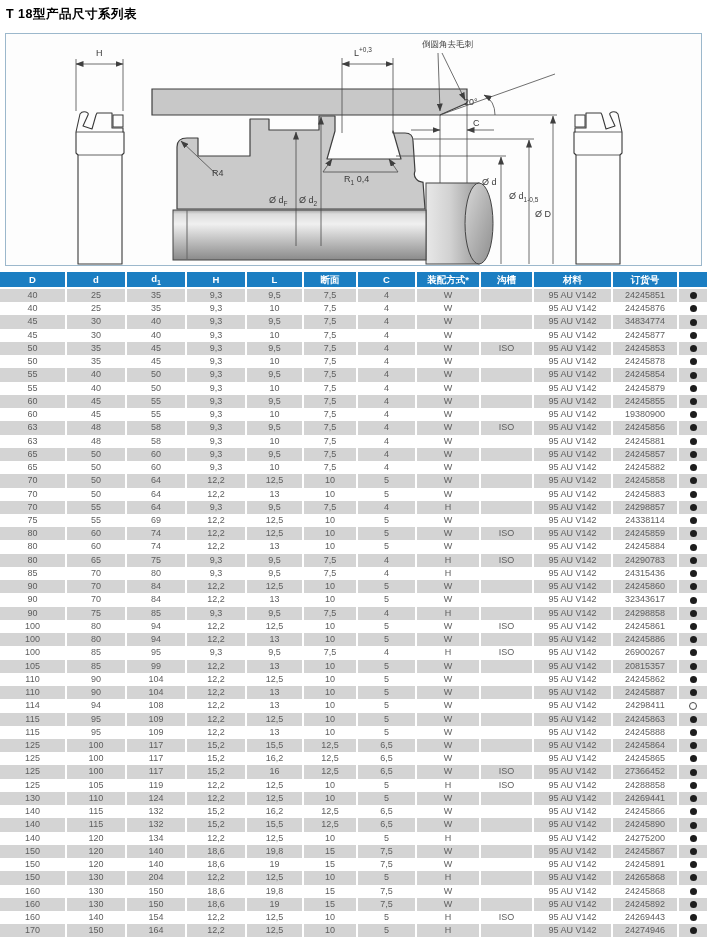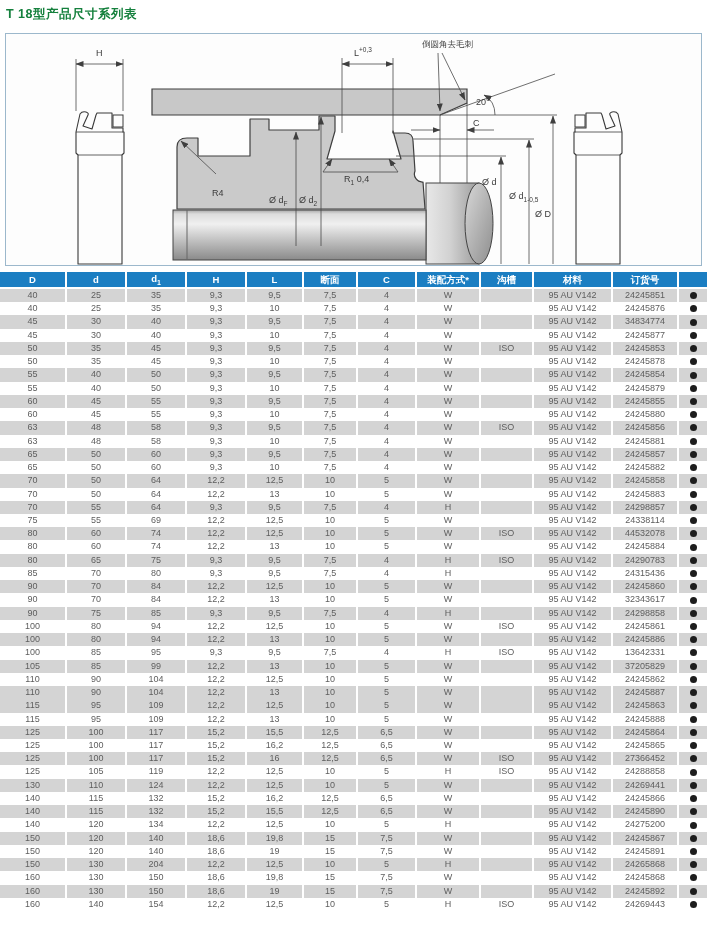--- a/index.html
+++ b/index.html
@@ -3,21 +3,21 @@
 <meta charset="utf-8">
 <style>
   html,body{margin:0;padding:0;}
   body{
     width:707px;height:938px;overflow:hidden;position:relative;
     background:#ffffff;
     font-family:"Liberation Sans","DejaVu Sans",sans-serif;
   }
   .page-title{
     position:absolute;left:6px;top:6px;
-    font-size:12.5px;font-weight:bold;color:#15803d;letter-spacing:0.5px;
+    font-size:12.5px;font-weight:bold;color:#000000;letter-spacing:0.5px;
   }
   
   .diagram{
     position:absolute;left:5px;top:33px;width:695px;height:231px;
     border:1px solid #9cb8cc;background:#fdfdfd;
   }
   .diagram svg{position:absolute;left:0;top:0;}
   .dlabel{
     position:absolute;font-size:9px;color:#3a3a3a;white-space:nowrap;line-height:1;
   }
@@ -146,23 +146,23 @@
 
       <line x1="495" y1="230" x2="495" y2="123" marker-end="url(#ah)"></line>
       <line x1="523" y1="230" x2="523" y2="106" marker-end="url(#ah)"></line>
       <line x1="547" y1="230" x2="547" y2="82" marker-end="url(#ah)"></line>
     </g>
   </svg>
 
   <div class="dlabel" style="left:90px;top:15px;"><span>H</span></div>
   <div class="dlabel" style="left:348px;top:13px;"><span>L</span><sup>+0,3</sup></div>
   <div class="dlabel cjk" style="left:416px;top:6px;"><span>倒圆角去毛刺</span></div>
-  <div class="dlabel" style="left:470px;top:64px;"><span>20°</span></div>
+  <div class="dlabel" style="left:458px;top:64px;"><span>20°</span></div>
   <div class="dlabel" style="left:467px;top:85px;"><span>C</span></div>
-  <div class="dlabel" style="left:206px;top:155px;"><span>R4</span></div>
+  <div class="dlabel" style="left:206px;top:135px;"><span>R4</span></div>
   <div class="dlabel" style="left:338px;top:141px;"><span>R</span><sub>1</sub><span> 0,4</span></div>
   <div class="dlabel" style="left:263px;top:162px;"><span>Ø d</span><sub>F</sub></div>
   <div class="dlabel" style="left:293px;top:162px;"><span>Ø d</span><sub>2</sub></div>
   <div class="dlabel" style="left:476px;top:144px;"><span>Ø d</span></div>
   <div class="dlabel" style="left:503px;top:158px;"><span>Ø d</span><sub>1-0,5</sub></div>
   <div class="dlabel" style="left:529px;top:176px;"><span>Ø D</span></div>
 </div>
 
 <table class="specs">
   <colgroup id="specs-cols">
@@ -326,21 +326,21 @@
         <td>60</td>
         <td>45</td>
         <td>55</td>
         <td>9,3</td>
         <td>10</td>
         <td>7,5</td>
         <td>4</td>
         <td>W</td>
         <td></td>
         <td>95 AU V142</td>
-        <td>24245880</td>
+        <td>19380900</td>
         <td><span class="dot"></span></td>
       </tr>
       <tr class="odd">
         <td>63</td>
         <td>48</td>
         <td>58</td>
         <td>9,3</td>
         <td>9,5</td>
         <td>7,5</td>
         <td>4</td>
@@ -452,21 +452,21 @@
         <td>80</td>
         <td>60</td>
         <td>74</td>
         <td>12,2</td>
         <td>12,5</td>
         <td>10</td>
         <td>5</td>
         <td>W</td>
         <td>ISO</td>
         <td>95 AU V142</td>
-        <td>44532078</td>
+        <td>24245859</td>
         <td><span class="dot"></span></td>
       </tr>
       <tr class="even">
         <td>80</td>
         <td>60</td>
         <td>74</td>
         <td>12,2</td>
         <td>13</td>
         <td>10</td>
         <td>5</td>
@@ -578,35 +578,35 @@
         <td>100</td>
         <td>85</td>
         <td>95</td>
         <td>9,3</td>
         <td>9,5</td>
         <td>7,5</td>
         <td>4</td>
         <td>H</td>
         <td>ISO</td>
         <td>95 AU V142</td>
-        <td>13642331</td>
+        <td>26900267</td>
         <td><span class="dot"></span></td>
       </tr>
       <tr class="odd">
         <td>105</td>
         <td>85</td>
         <td>99</td>
         <td>12,2</td>
         <td>13</td>
         <td>10</td>
         <td>5</td>
         <td>W</td>
         <td></td>
         <td>95 AU V142</td>
-        <td>37205829</td>
+        <td>20815357</td>
         <td><span class="dot"></span></td>
       </tr>
       <tr class="even">
         <td>110</td>
         <td>90</td>
         <td>104</td>
         <td>12,2</td>
         <td>12,5</td>
         <td>10</td>
         <td>5</td>
@@ -622,20 +622,34 @@
         <td>104</td>
         <td>12,2</td>
         <td>13</td>
         <td>10</td>
         <td>5</td>
         <td>W</td>
         <td></td>
         <td>95 AU V142</td>
         <td>24245887</td>
         <td><span class="dot"></span></td>
+      </tr>
+      <tr class="even">
+        <td>114</td>
+        <td>94</td>
+        <td>108</td>
+        <td>12,2</td>
+        <td>13</td>
+        <td>10</td>
+        <td>5</td>
+        <td>W</td>
+        <td></td>
+        <td>95 AU V142</td>
+        <td>24298411</td>
+        <td><span class="dot open"></span></td>
       </tr>
       <tr class="odd">
         <td>115</td>
         <td>95</td>
         <td>109</td>
         <td>12,2</td>
         <td>12,5</td>
         <td>10</td>
         <td>5</td>
         <td>W</td>
@@ -847,14 +861,28 @@
         <td>12,2</td>
         <td>12,5</td>
         <td>10</td>
         <td>5</td>
         <td>H</td>
         <td>ISO</td>
         <td>95 AU V142</td>
         <td>24269443</td>
         <td><span class="dot"></span></td>
       </tr>
+      <tr class="odd">
+        <td>170</td>
+        <td>150</td>
+        <td>164</td>
+        <td>12,2</td>
+        <td>12,5</td>
+        <td>10</td>
+        <td>5</td>
+        <td>H</td>
+        <td></td>
+        <td>95 AU V142</td>
+        <td>24274946</td>
+        <td><span class="dot"></span></td>
+      </tr>
     </tbody>
 </table>
 
 </body></html>

